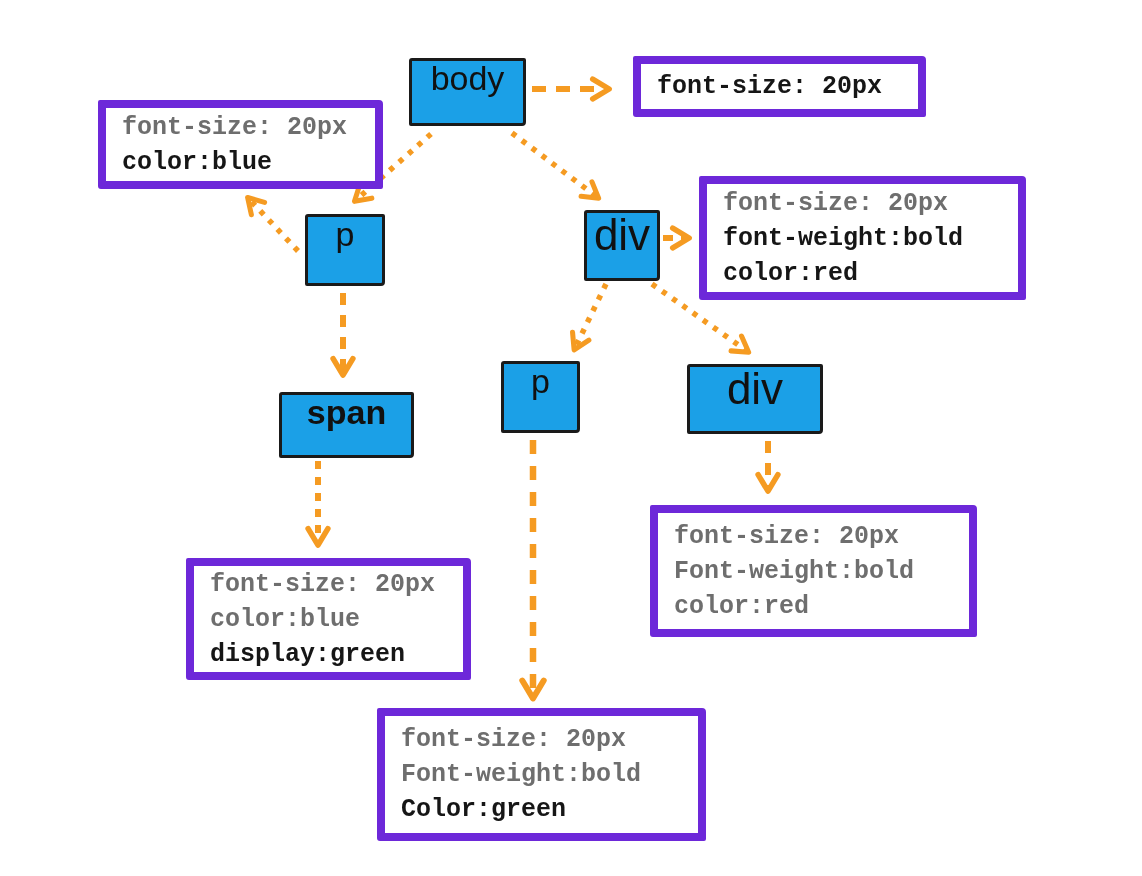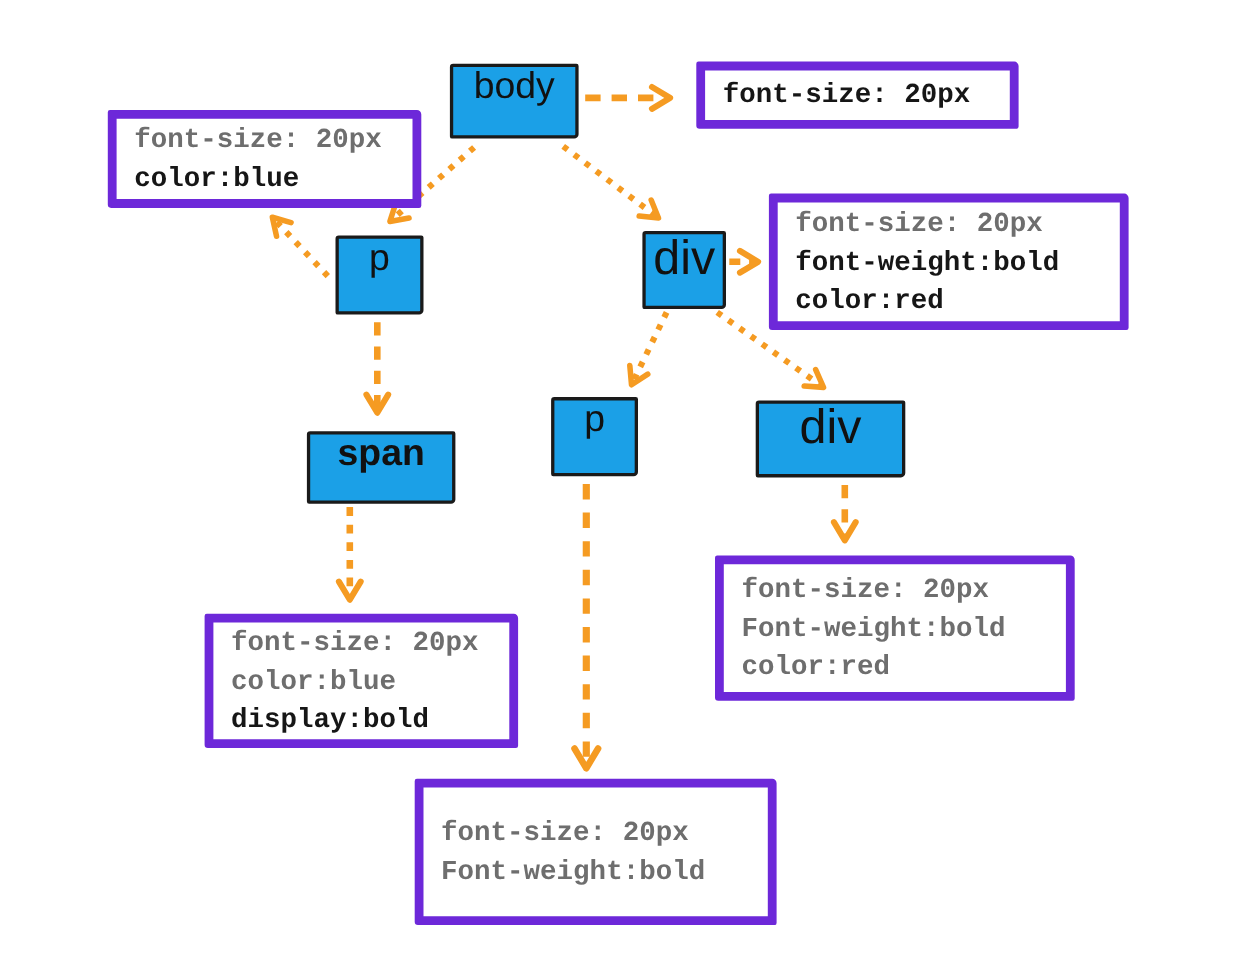--- a/index.html
+++ b/index.html
@@ -130,27 +130,28 @@
 
   <div class="rulebox" id="rules-div1">
     <div class="rule-line" data-style="inherited">font-size: 20px</div>
     <div class="rule-line" data-style="declared">font-weight:bold</div>
     <div class="rule-line" data-style="declared">color:red</div>
   </div>
 
   <div class="rulebox" id="rules-span1">
     <div class="rule-line" data-style="inherited">font-size: 20px</div>
     <div class="rule-line" data-style="inherited">color:blue</div>
-    <div class="rule-line" data-style="declared">display:bold</div>
+    <div class="rule-line" data-style="declared">display:green</div>
   </div>
 
   <div class="rulebox" id="rules-div2">
     <div class="rule-line" data-style="inherited">font-size: 20px</div>
     <div class="rule-line" data-style="inherited">Font-weight:bold</div>
     <div class="rule-line" data-style="inherited">color:red</div>
   </div>
 
   <div class="rulebox" id="rules-p2">
     <div class="rule-line" data-style="inherited">font-size: 20px</div>
     <div class="rule-line" data-style="inherited">Font-weight:bold</div>
+    <div class="rule-line" data-style="declared">Color:green</div>
   </div>
 
 </div>
 
 </body></html>

